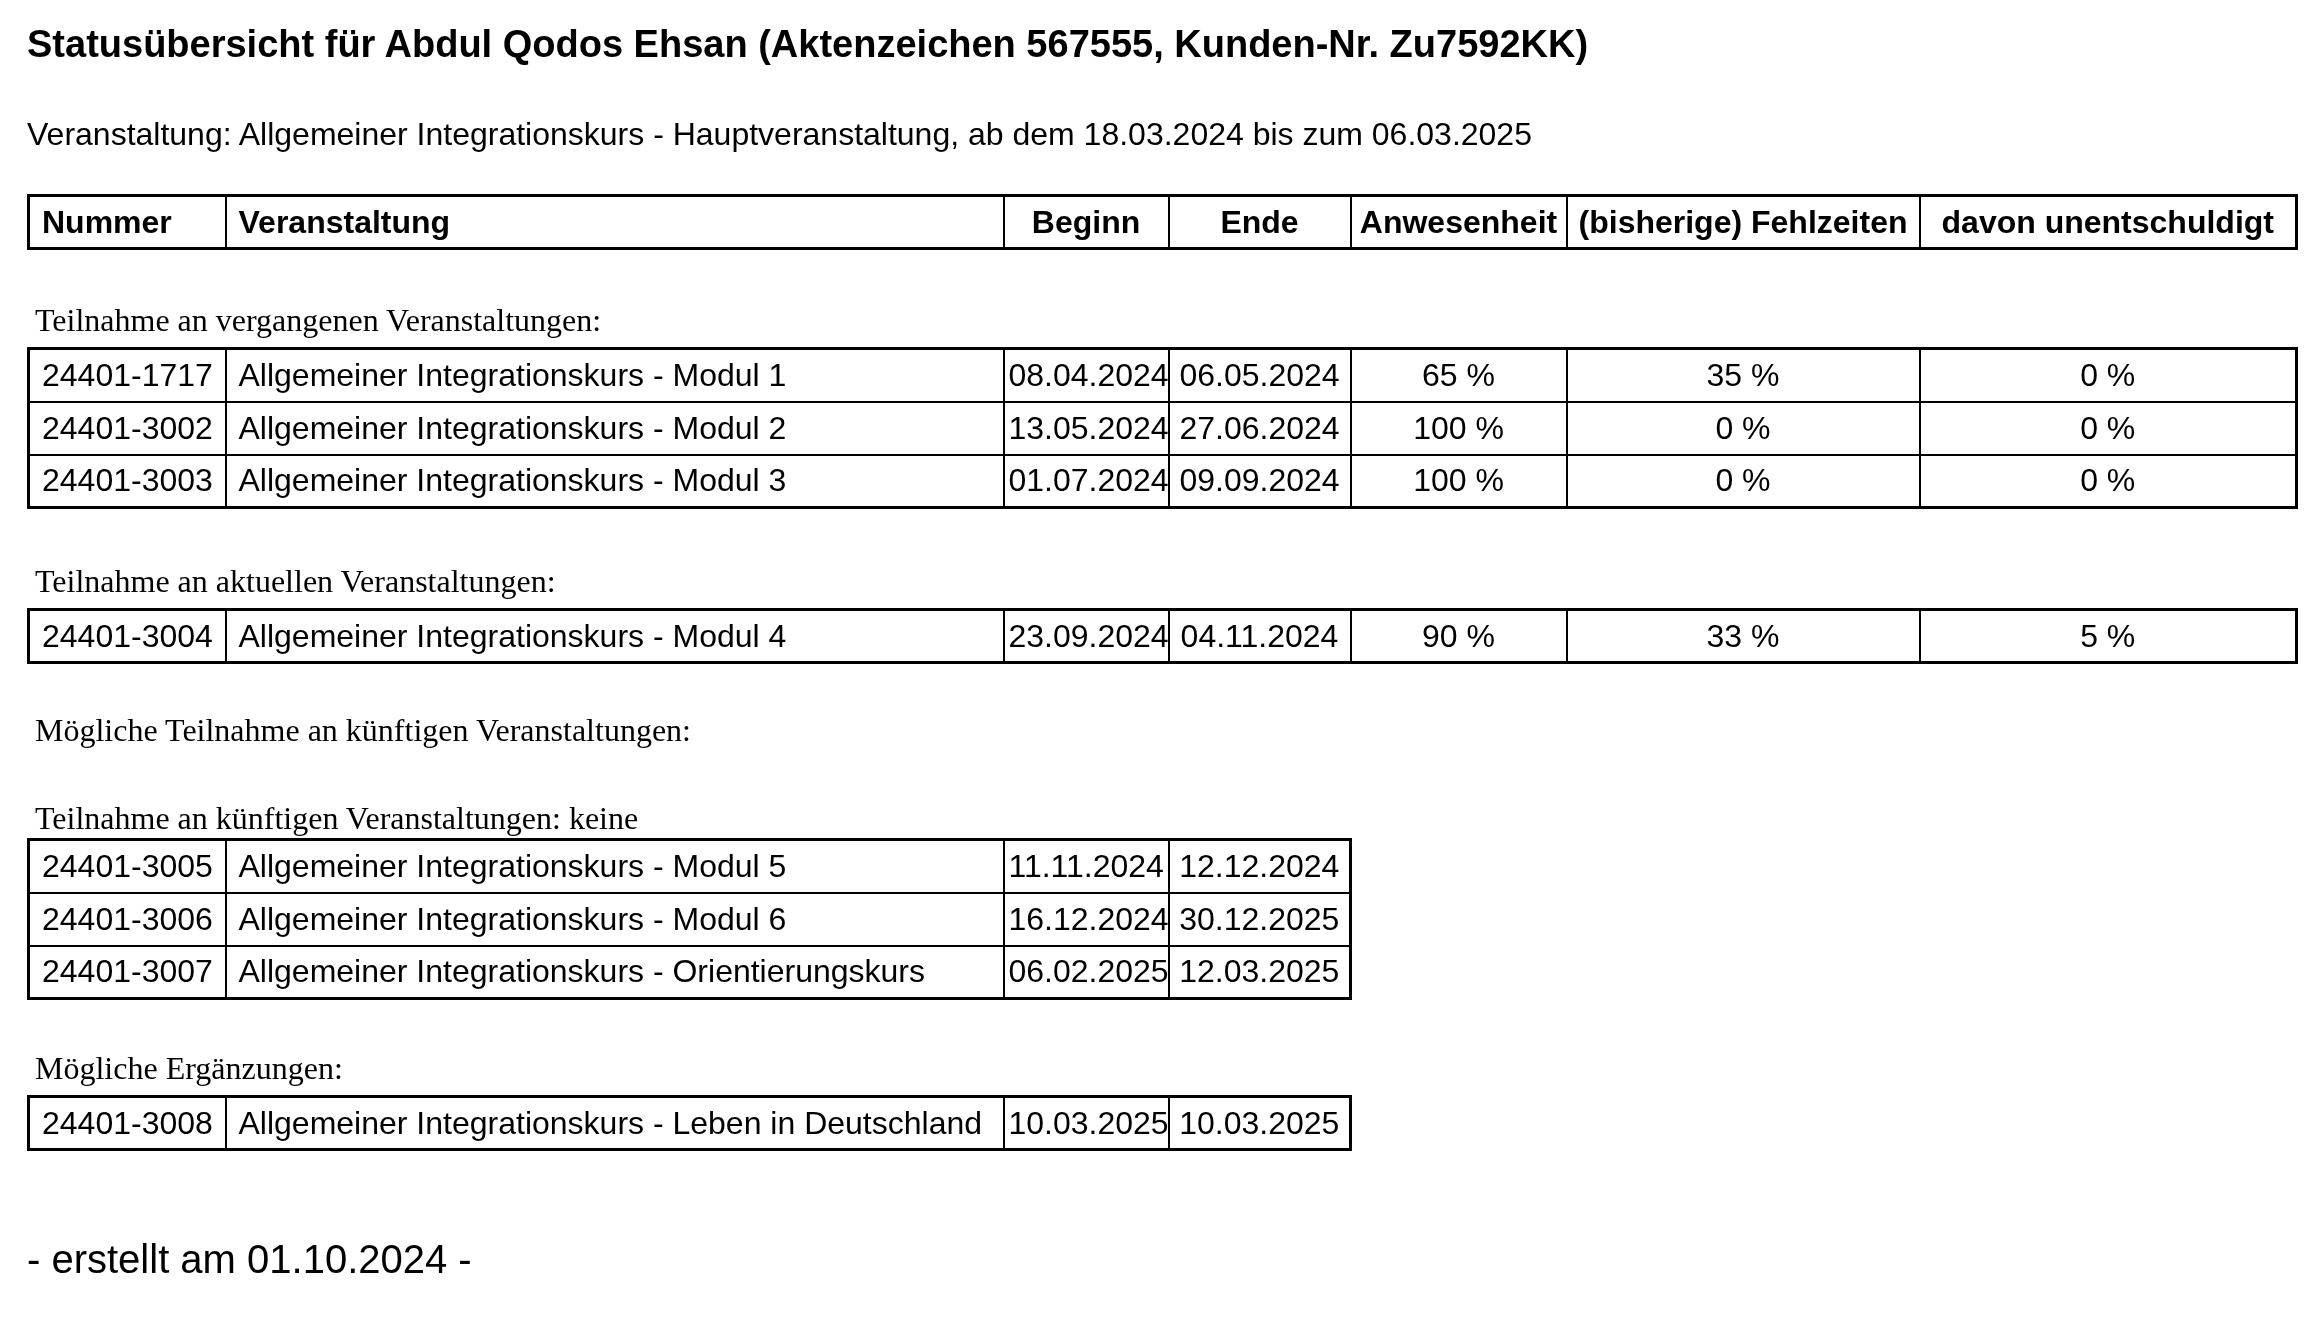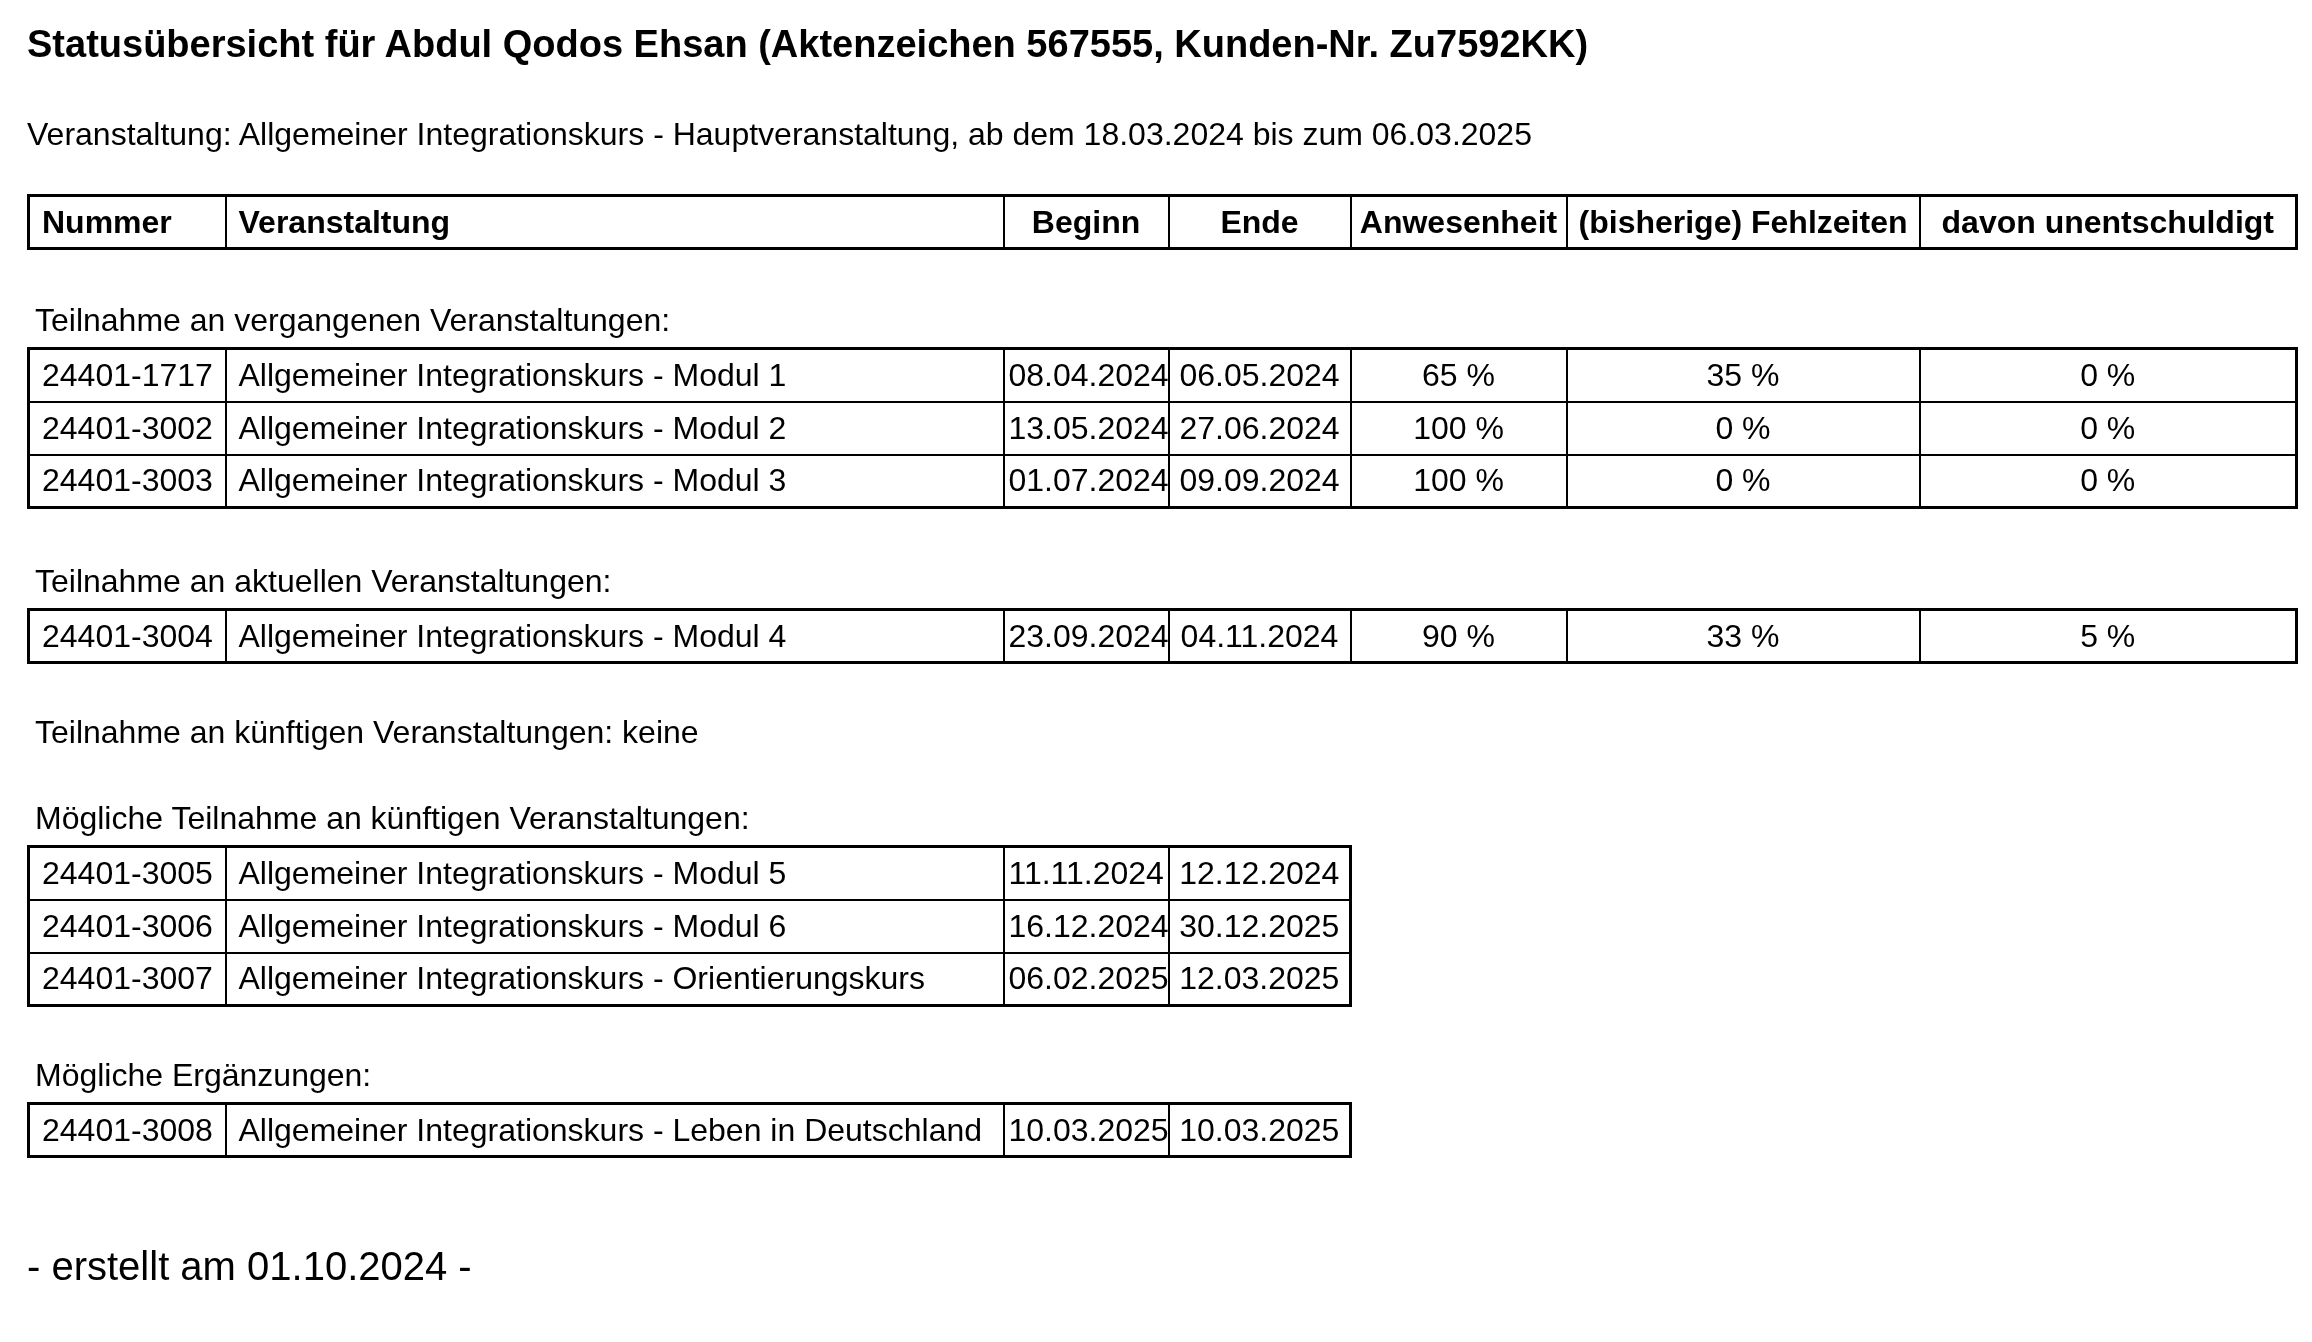--- a/index.html
+++ b/index.html
@@ -50,20 +50,21 @@
   col.c-veranst { width: 778px; }
   col.c-beginn  { width: 165px; }
   col.c-ende    { width: 182px; }
   col.c-anw     { width: 216px; }
   col.c-fehl    { width: 353px; }
   col.c-unent   { width: 377px; }
   .section-heading {
     font-size: 32px;
     line-height: 40px;
     margin-left: 8px;
+    font-family: Liberation Serif, serif;
   }
   .mt-past    { margin-top: 50px; margin-bottom: 7px; }
   .mt-current { margin-top: 52px; margin-bottom: 7px; }
   .mt-future  { margin-top: 48px; }
   .mt-possible{ margin-top: 46px; margin-bottom: 7px; }
   .mt-supp    { margin-top: 48px; margin-bottom: 7px; }
   .doc-footer {
     width: 2268px;
     margin-top: 86px;
     font-size: 40px;
@@ -161,23 +162,23 @@
       <td class="al">Allgemeiner Integrationskurs - Modul 4</td>
       <td class="ac">23.09.2024</td>
       <td class="ac">04.11.2024</td>
       <td class="ac">90 %</td>
       <td class="ac">33 %</td>
       <td class="ac">5 %</td>
     </tr>
   </tbody>
     </table>
 
+  <div class="section-heading mt-possible">Mögliche Teilnahme an künftigen Veranstaltungen:</div>
+
   <div class="section-heading mt-future">Teilnahme an künftigen Veranstaltungen: keine</div>
-
-  <div class="section-heading mt-possible">Mögliche Teilnahme an künftigen Veranstaltungen:</div>
   <table class="narrow-w">
     <colgroup>
       <col class="c-nummer">
         <col class="c-veranst">
         <col class="c-beginn">
         <col class="c-ende">
     </colgroup>
     <tbody>
         <tr>
       <td class="al">24401-3005</td>

